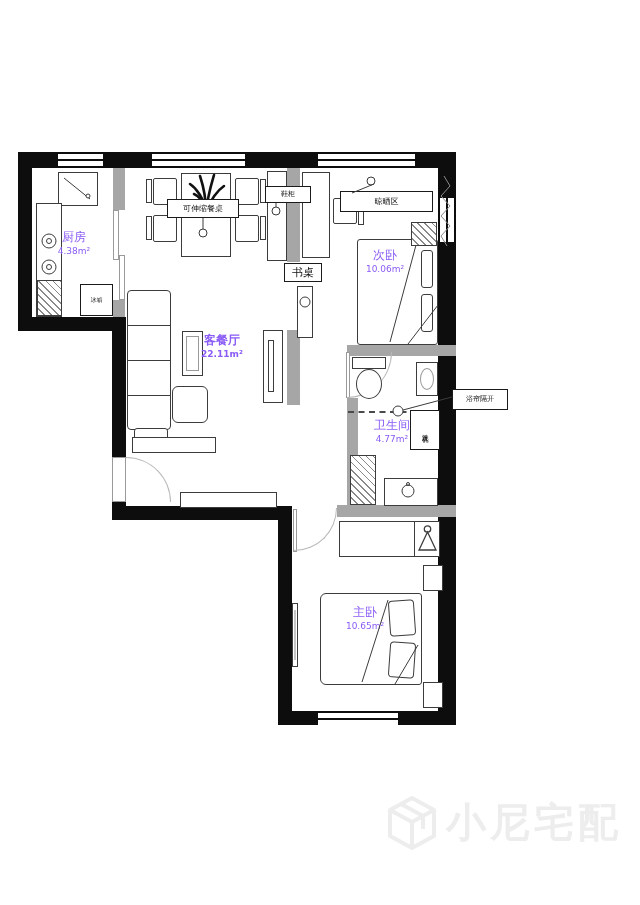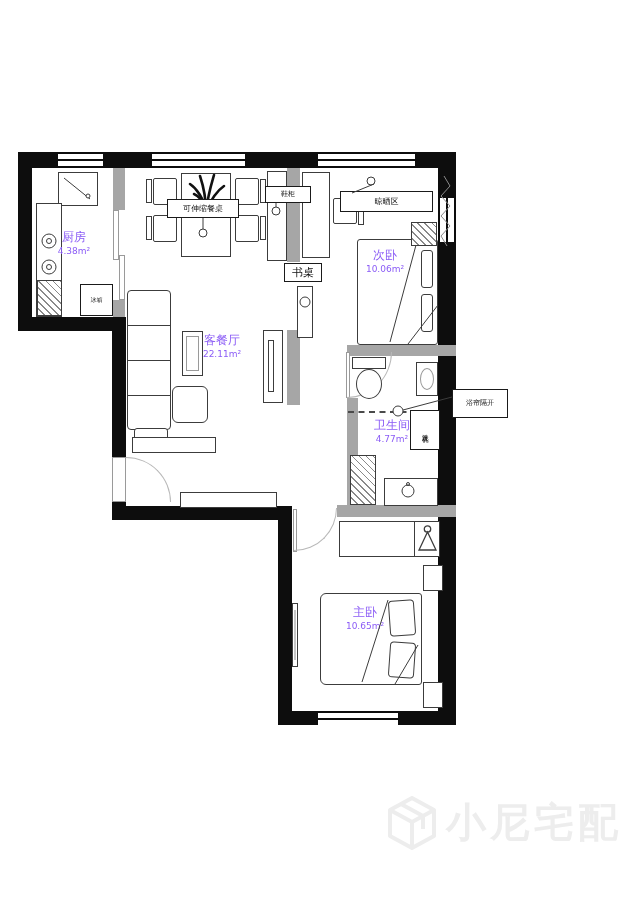--- a/index.html
+++ b/index.html
@@ -135,36 +135,36 @@
   <div class="abs" style="left:128px;top:360px;width:42px;height:1px;background:#3c3c3c;"></div>
   <div class="abs" style="left:128px;top:395px;width:42px;height:1px;background:#3c3c3c;"></div>
   <div class="abs furn" style="left:134px;top:428px;width:34px;height:24px;border-radius:3px;"></div>
   <div class="abs furn" style="left:182px;top:331px;width:21px;height:45px;"></div>
   <div class="abs lfurn" style="left:186px;top:336px;width:13px;height:35px;"></div>
   <div class="abs furn" style="left:172px;top:386px;width:36px;height:37px;border-radius:6px;"></div>
   <div class="abs furn" style="left:263px;top:330px;width:20px;height:73px;"></div>
   <div class="abs furn" style="left:268px;top:340px;width:6px;height:52px;"></div>
   <div class="abs furn" style="left:132px;top:437px;width:84px;height:16px;"></div>
   <div class="abs furn" style="left:180px;top:492px;width:97px;height:16px;"></div>
-  <div class="abs rlabel" style="left:192px;top:333px;width:60px;">
+  <div class="abs rlabel" style="left:192px;top:333px;width:60px;font-weight:bold;">
     <div class="nm">客餐厅</div>
     <div class="ar">22.11m²</div>
   </div>
 
   <div class="abs furn" style="left:352px;top:357px;width:34px;height:12px;"></div>
   <div class="abs furn" style="left:356px;top:369px;width:26px;height:30px;border-radius:50%;"></div>
   <div class="abs furn" style="left:416px;top:362px;width:22px;height:34px;"></div>
   <div class="abs lfurn" style="left:420px;top:368px;width:14px;height:22px;border-radius:50%;"></div>
   <div class="abs" style="left:348px;top:411px;width:90px;height:0;border-top:2px dashed #4a4a4a;"></div>
   <div class="abs lblbox" style="left:410px;top:410px;width:30px;height:40px;font-size:6.5px;">
     <span class="vtext">洗衣机</span>
   </div>
   <div class="abs hatch" style="left:350px;top:455px;width:26px;height:50px;"></div>
   <div class="abs furn" style="left:384px;top:478px;width:54px;height:28px;"></div>
-  <div class="abs lblbox" style="left:452px;top:389px;width:56px;height:29px;font-size:7px;">
+  <div class="abs lblbox" style="left:452px;top:389px;width:56px;height:21px;font-size:7px;">
     <span>浴帘隔开</span>
   </div>
   <div class="abs rlabel" style="left:368px;top:418px;width:48px;text-align:center;">
     <div class="nm">卫生间</div>
     <div class="ar">4.77m²</div>
   </div>
 
   <div class="abs furn" style="left:339px;top:521px;width:101px;height:36px;"></div>
   <div class="abs" style="left:414px;top:522px;width:1px;height:34px;background:#3c3c3c;"></div>
   <svg class="abs" style="left:417px;top:524px;" width="21" height="30" viewBox="0 0 21 30">

